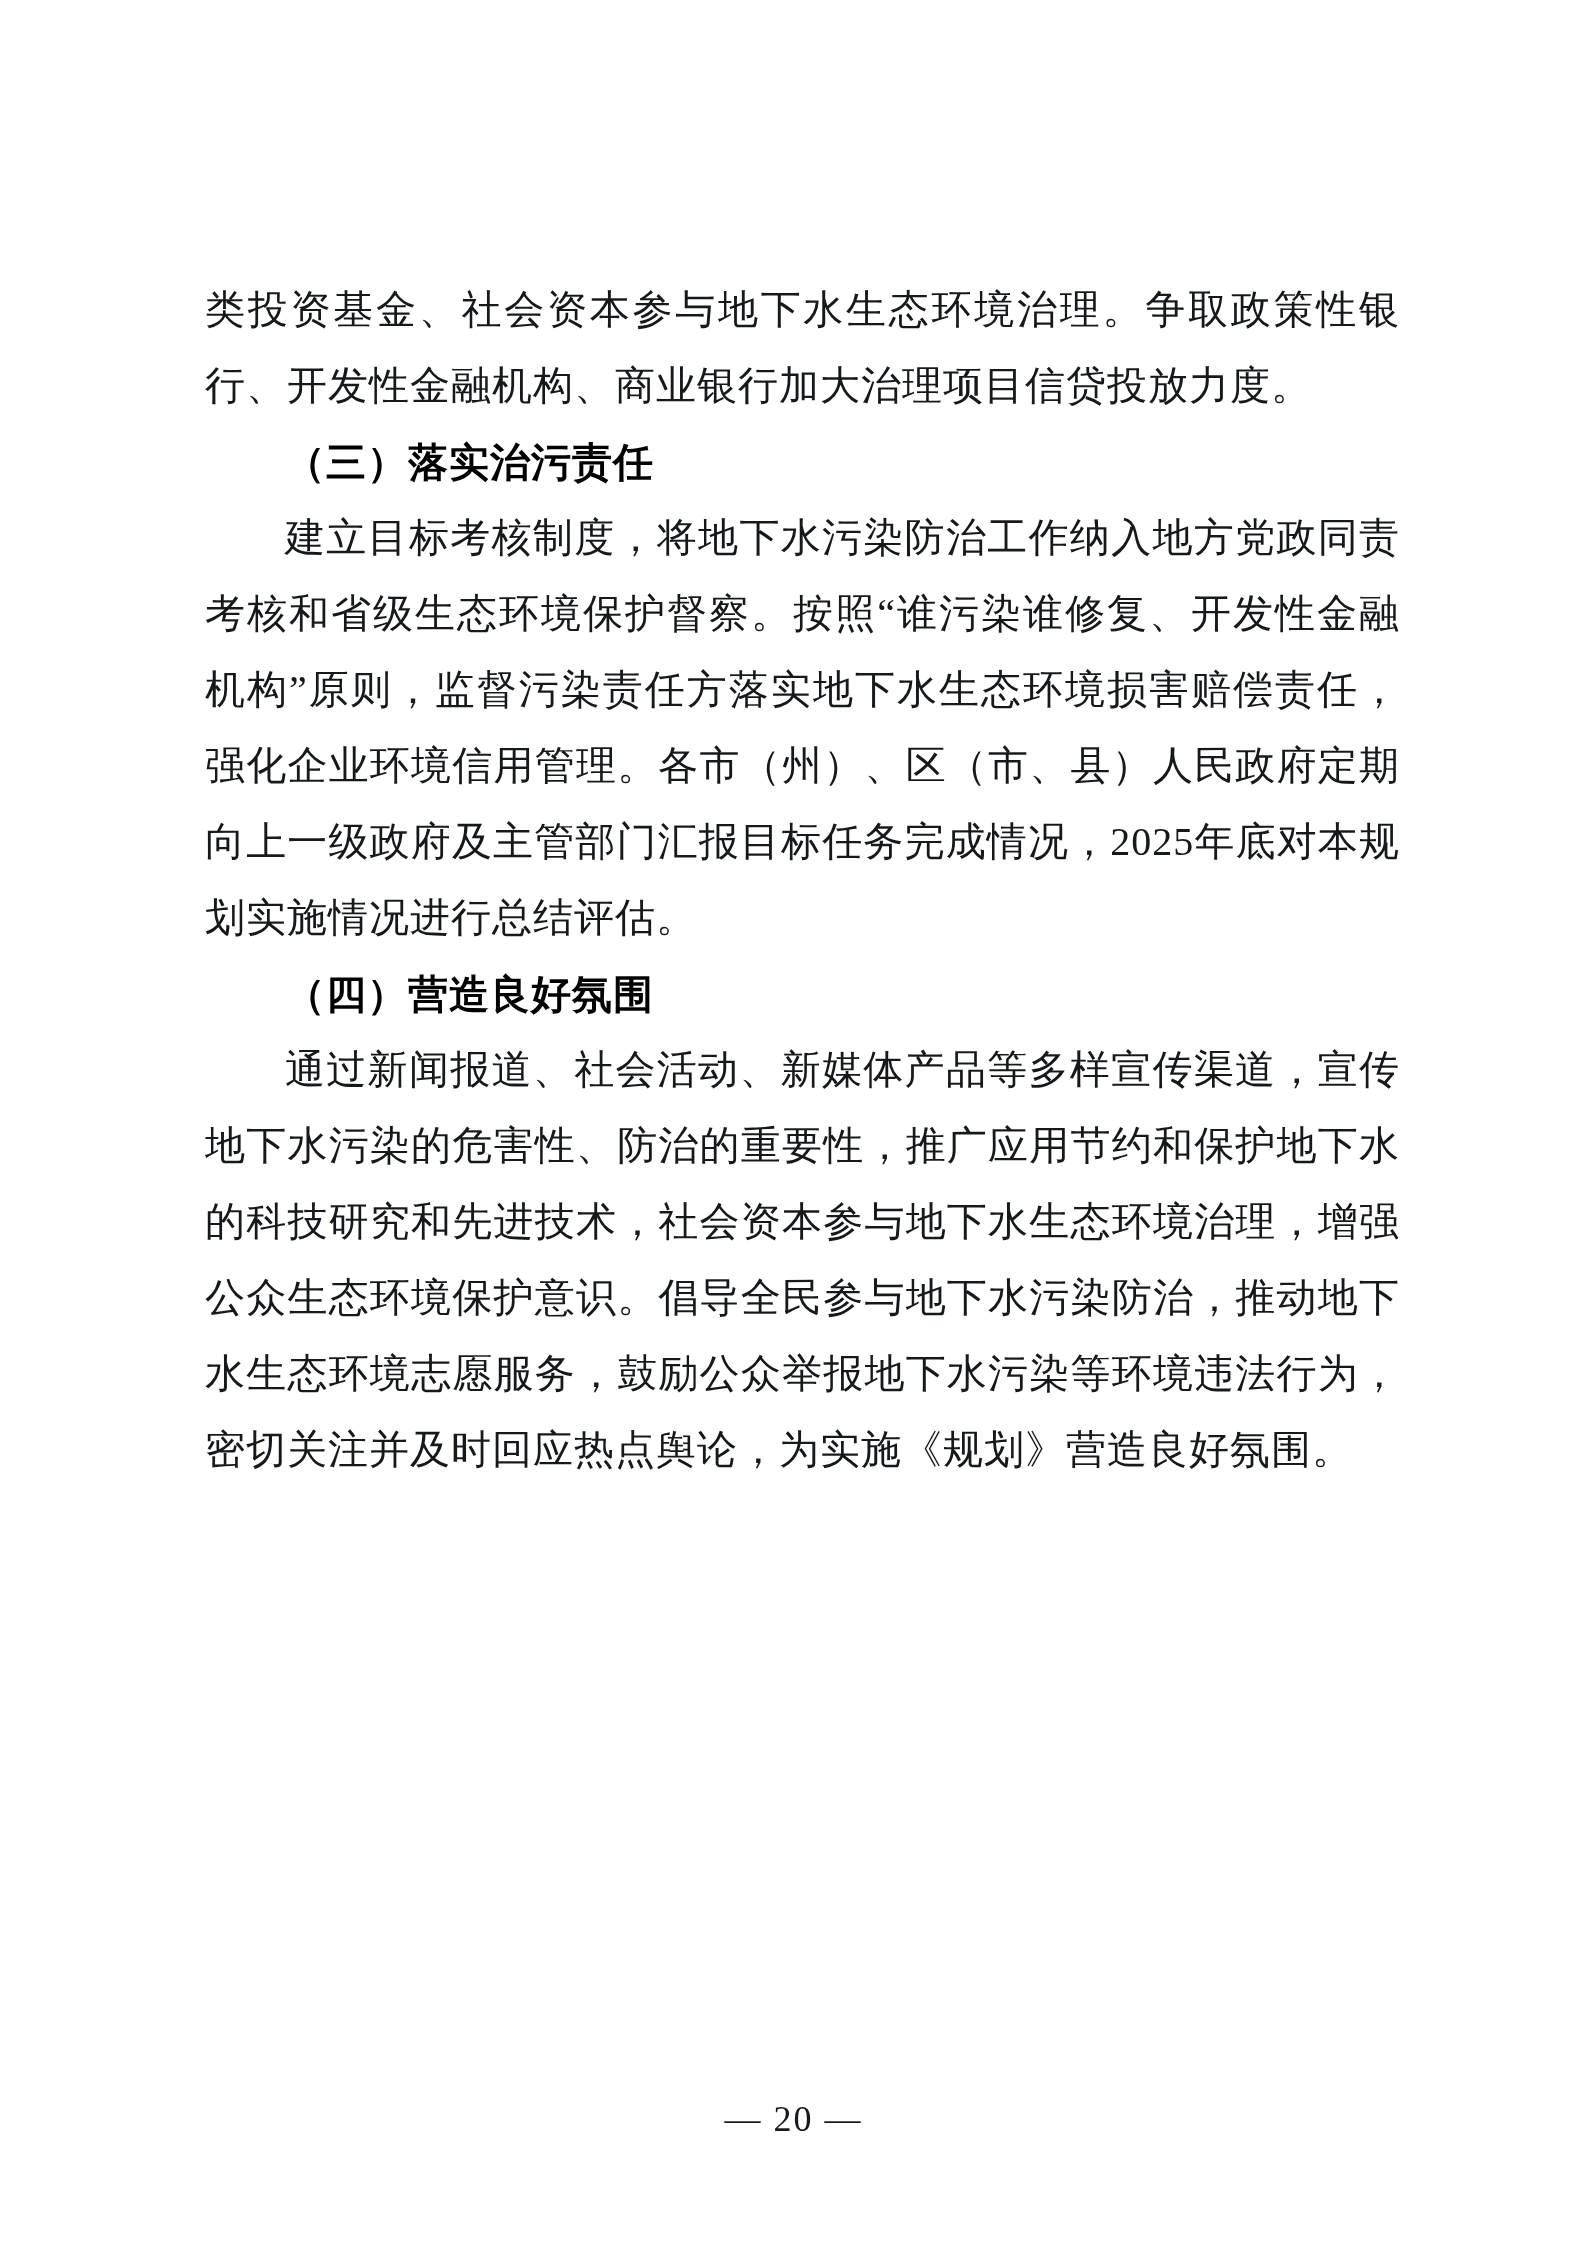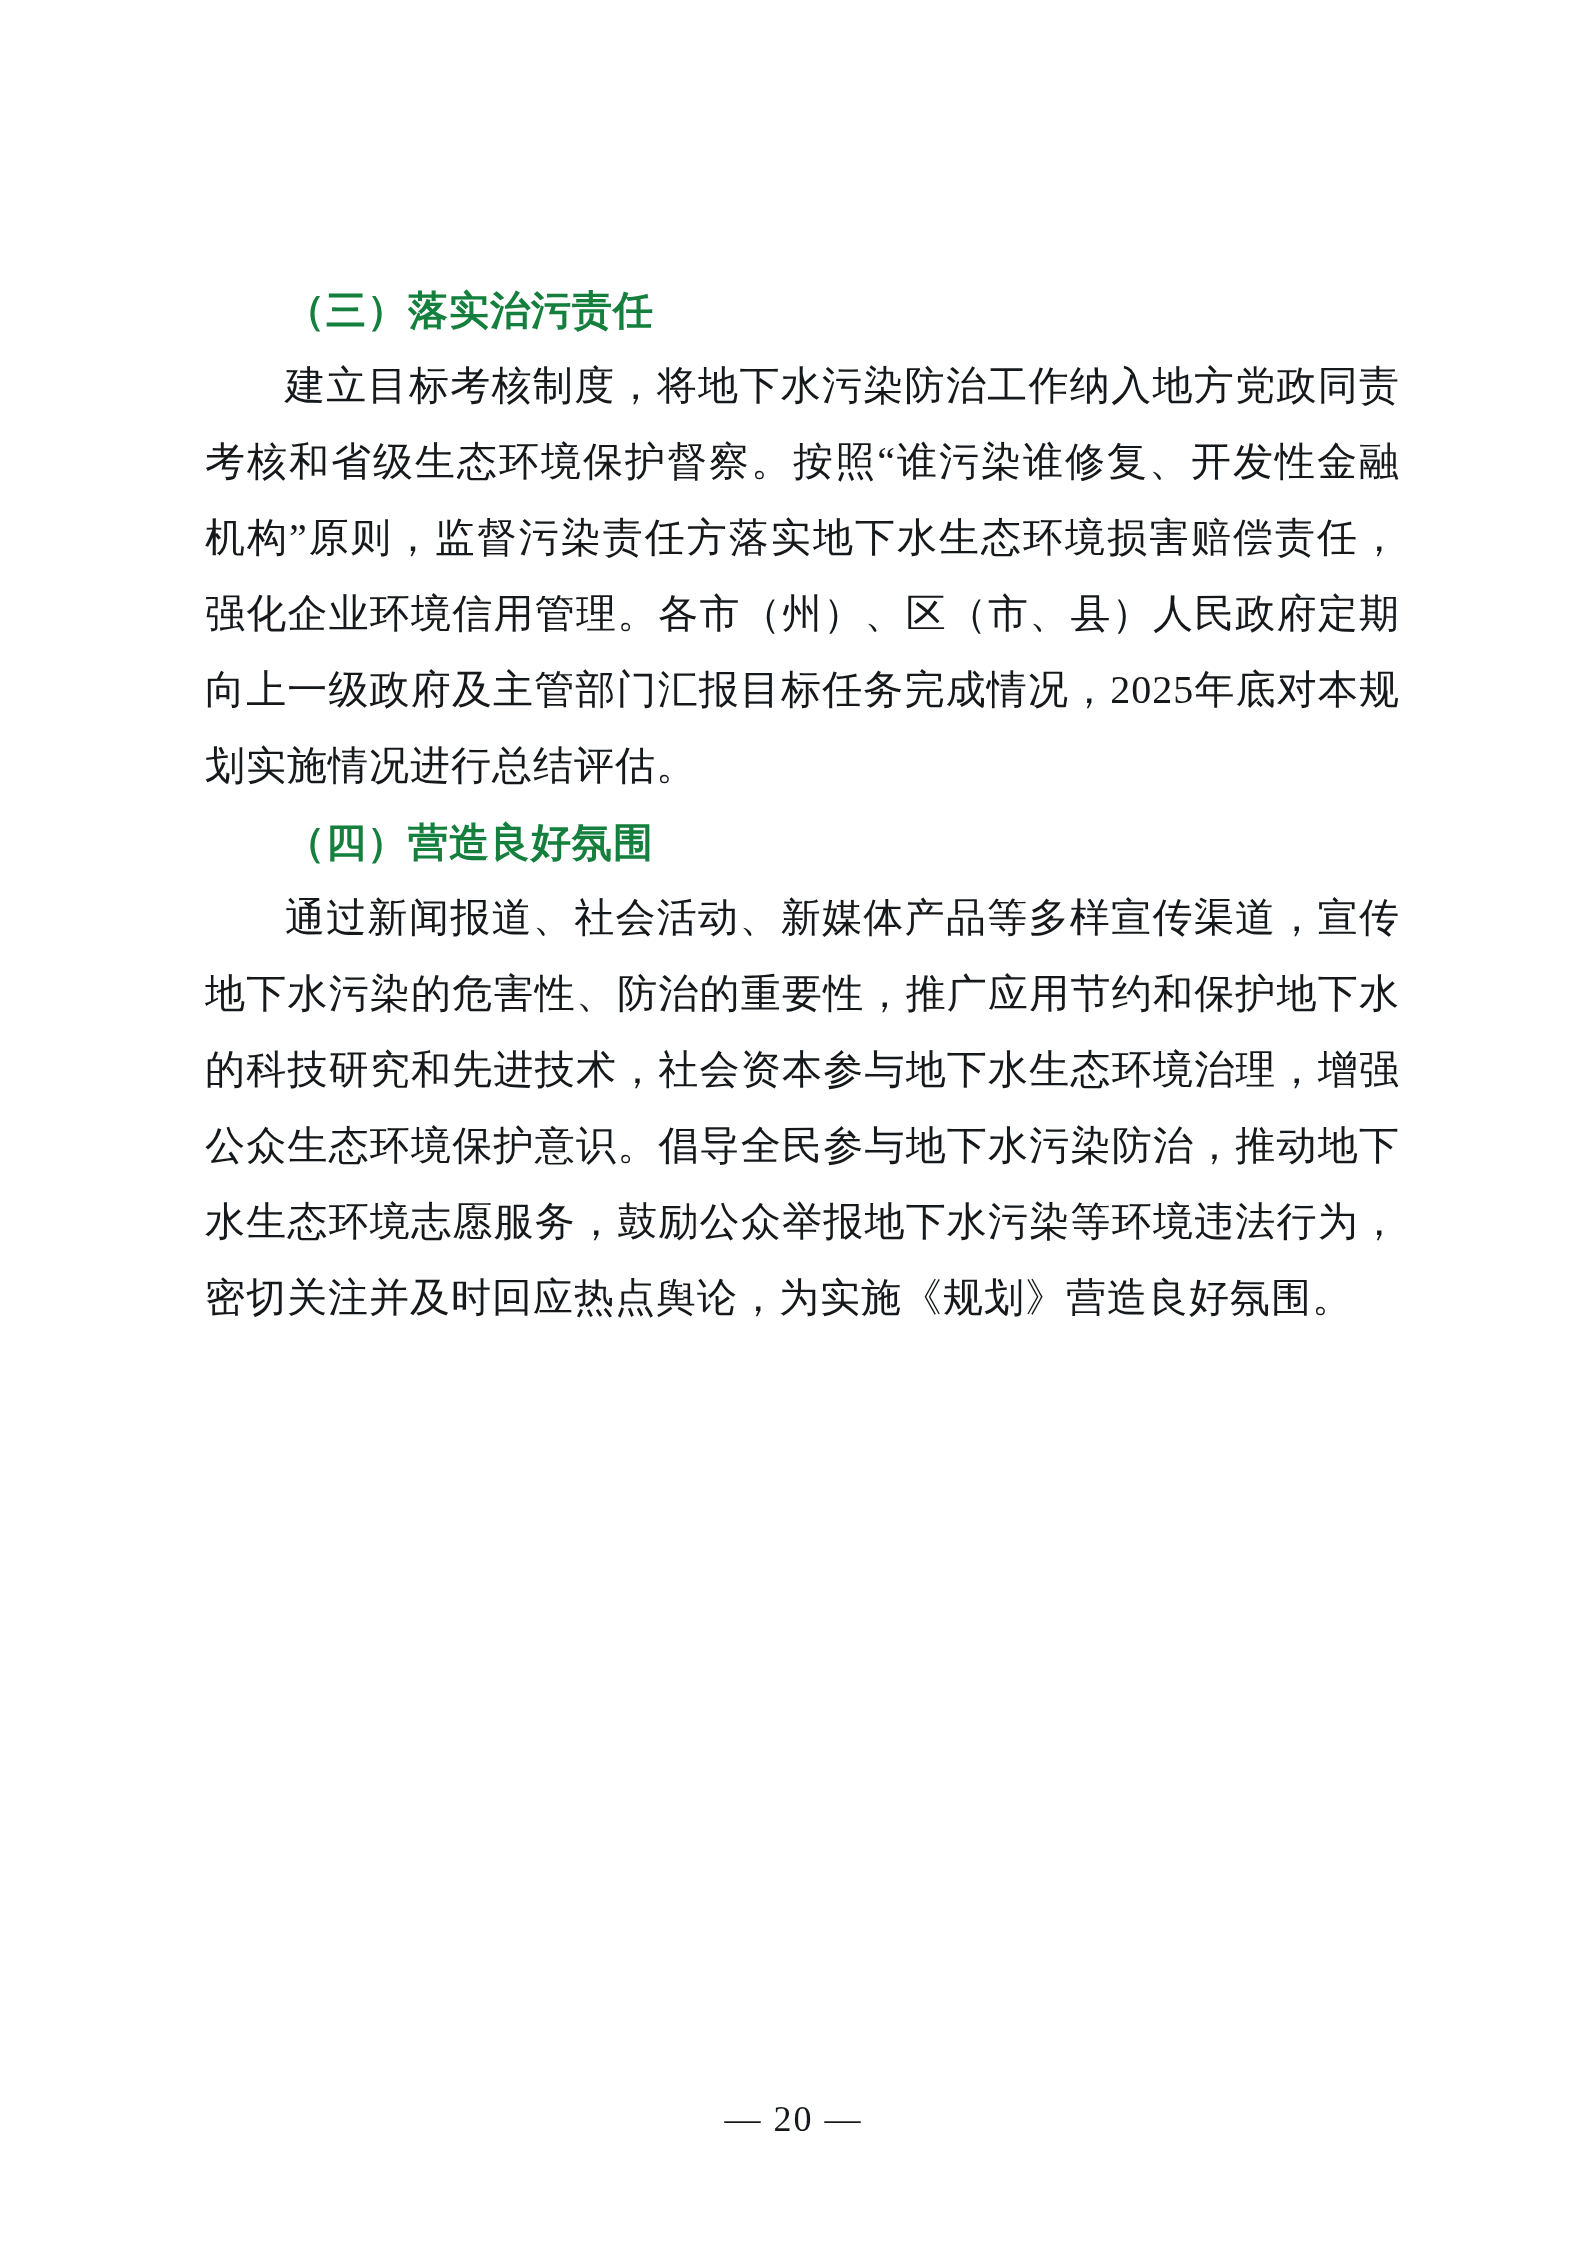--- a/index.html
+++ b/index.html
@@ -37,21 +37,21 @@
     text-indent: 80px;
   }
   .heading {
     font-size: 40px;
     line-height: 76px;
     letter-spacing: 1.0px;
     font-weight: 700;
     font-family: "DejaVu Serif", "Liberation Serif", serif;
     text-indent: 80px;
     margin: 0;
-    color: #15803d;
+    color: #000000;
   }
   .footer {
     position: absolute;
     left: 0;
     top: 2058px;
     width: 1587px;
     text-align: center;
     font-size: 36px;
     letter-spacing: 2px;
     color: #16191c;
@@ -63,20 +63,21 @@
     padding-left: 0px;
   }
 </style>
 </head>
 <body>
 
 <div class="page">
 
   <div class="content">
 
+    <p class="para">类投资基金、社会资本参与地下水生态环境治理。争取政策性银行、开发性金融机构、商业银行加大治理项目信贷投放力度。</p>
 
     <h2 class="heading">（三）落实治污责任</h2>
 
     <p class="para indent">建立目标考核制度，将地下水污染防治工作纳入地方党政同责考核和省级生态环境保护督察。按照“谁污染谁修复、开发性金融机构”原则，监督污染责任方落实地下水生态环境损害赔偿责任，强化企业环境信用管理。各市（州）、区（市、县）人民政府定期向上一级政府及主管部门汇报目标任务完成情况，2025年底对本规划实施情况进行总结评估。</p>
 
     <h2 class="heading">（四）营造良好氛围</h2>
 
     <p class="para indent">通过新闻报道、社会活动、新媒体产品等多样宣传渠道，宣传地下水污染的危害性、防治的重要性，推广应用节约和保护地下水的科技研究和先进技术，社会资本参与地下水生态环境治理，增强公众生态环境保护意识。倡导全民参与地下水污染防治，推动地下水生态环境志愿服务，鼓励公众举报地下水污染等环境违法行为，密切关注并及时回应热点舆论，为实施《规划》营造良好氛围。</p>
 
   </div>

